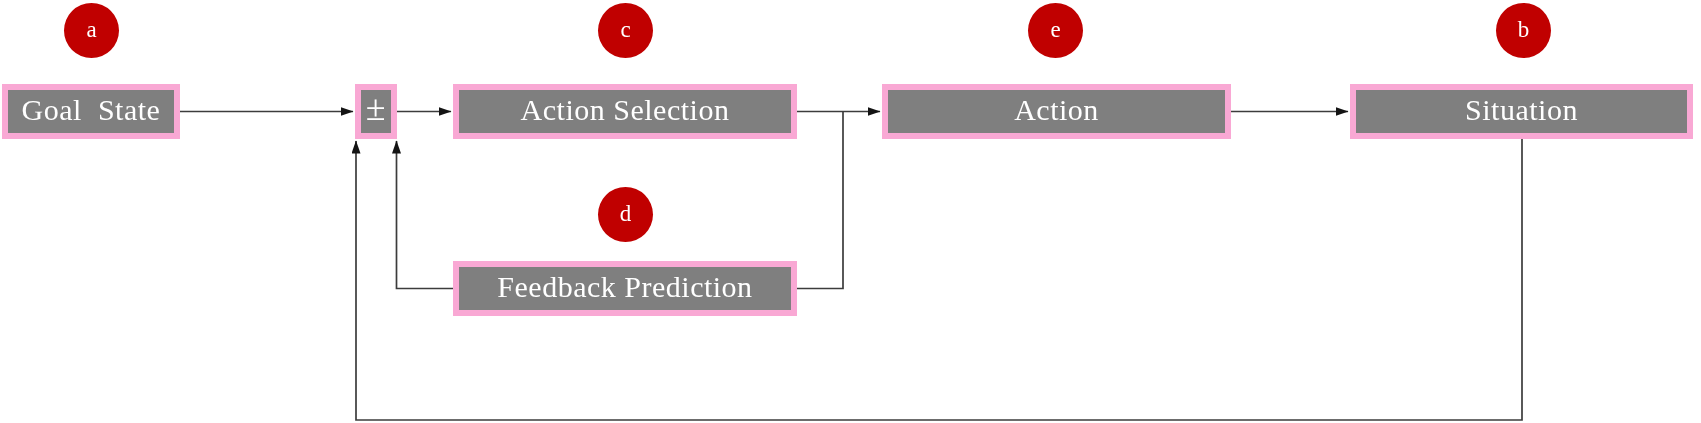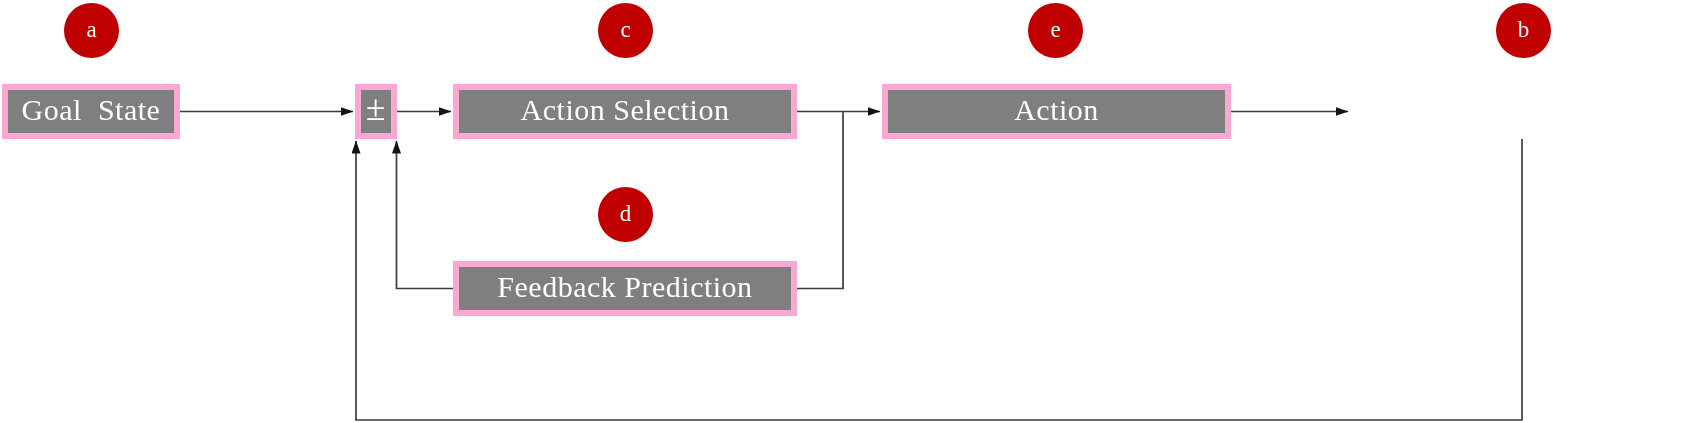--- a/index.html
+++ b/index.html
@@ -89,20 +89,23 @@
   </div>
 
   <div class="node" style="left:882px;top:84px;width:349px;height:55px;">
     <span class="nlabel">Action</span>
   </div>
 
   <div class="node" style="left:453px;top:84px;width:344px;height:55px;">
     <span class="nlabel">Action Selection</span>
   </div>
 
+  <div class="node" style="left:1350px;top:84px;width:343px;height:55px;">
+    <span class="nlabel">Situation</span>
+  </div>
 
   <div class="node" style="left:453px;top:261px;width:344px;height:55px;">
     <span class="nlabel">Feedback Prediction</span>
   </div>
 
   <div class="badge" style="left:64px;top:3px;">
     <span>a</span>
   </div>
 
   <div class="badge" style="left:598px;top:3px;">

